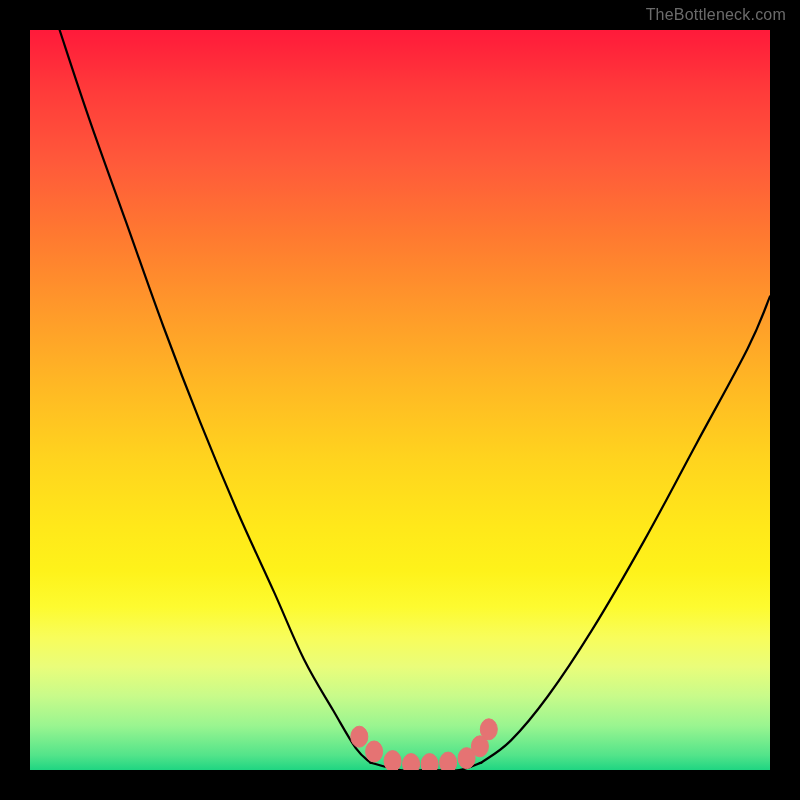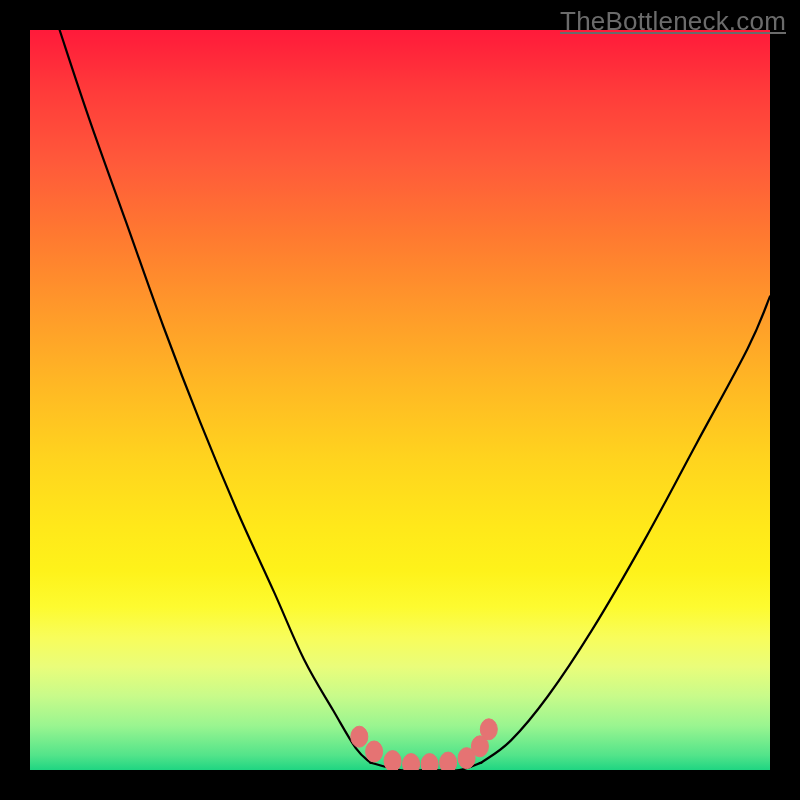--- a/index.html
+++ b/index.html
@@ -60,24 +60,23 @@
   .bead {
     fill: #e57373;
     stroke: #e57373;
     stroke-width: 1;
   }
   .watermark {
     position: absolute;
     top: 6px;
     right: 14px;
     color: #6b6b6b;
-    font-size: 26px;
+    font-size: 16px;
     font-weight: 400;
     letter-spacing: 0.2px;
-    text-decoration: underline;
   }
 </style>
 </head>
 <body>
 
 <div class="frame">
 
   <div class="plot">
 
     <svg class="curves" viewBox="0 0 740 740" preserveAspectRatio="none">

